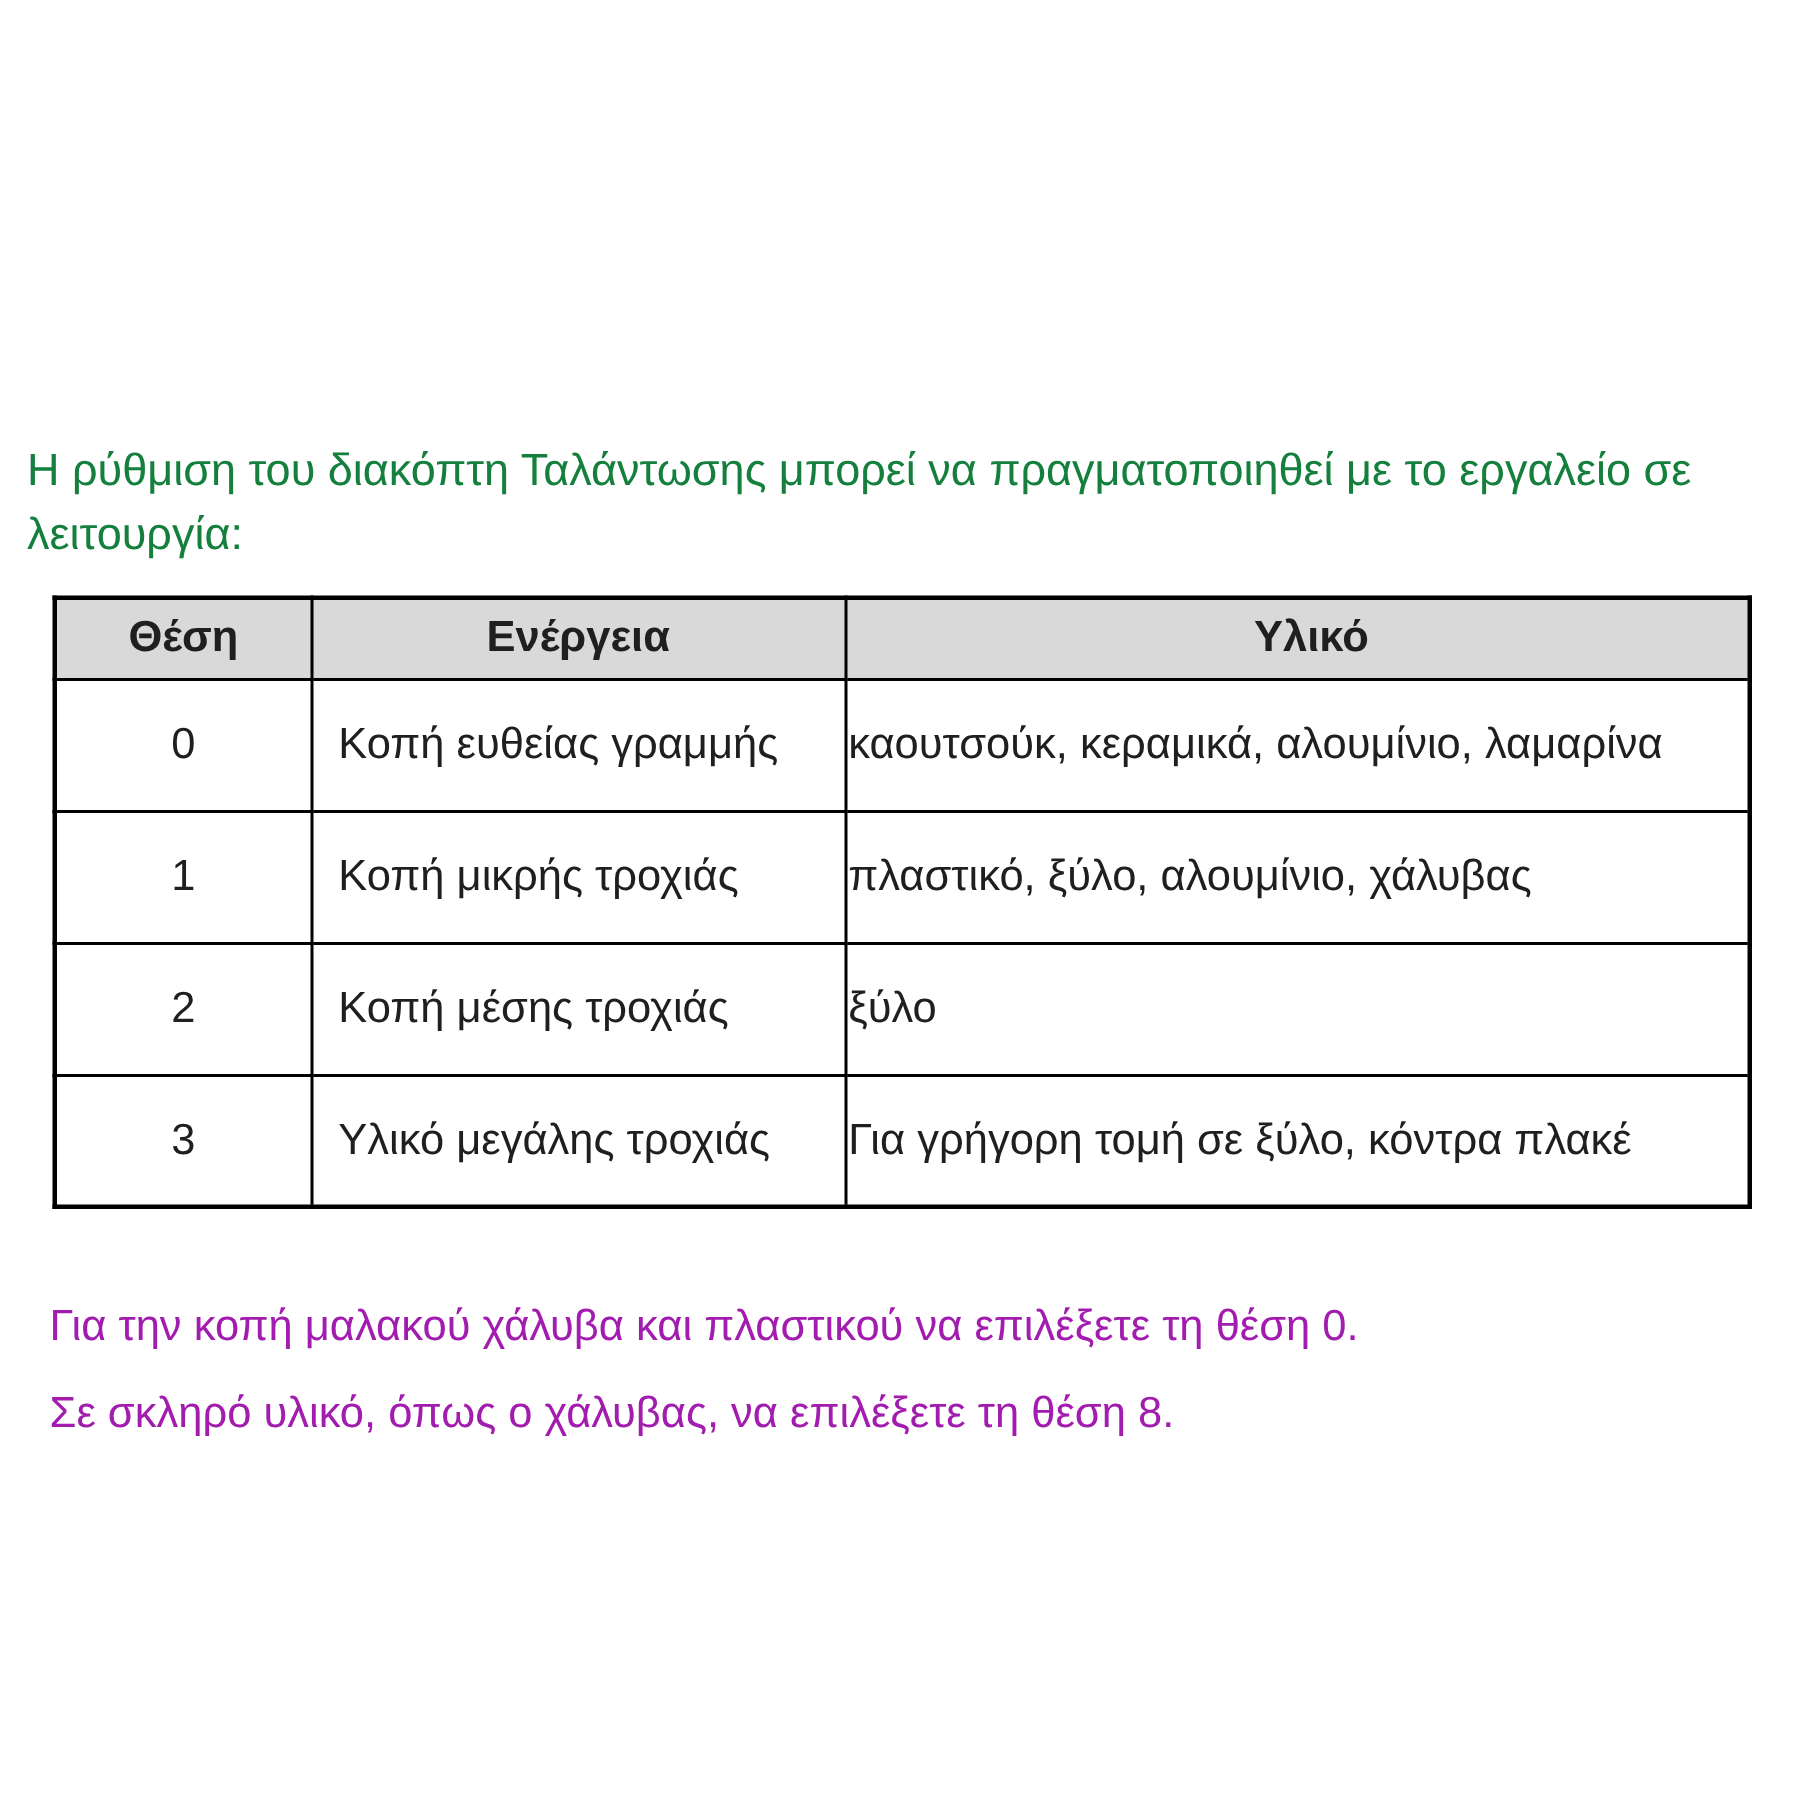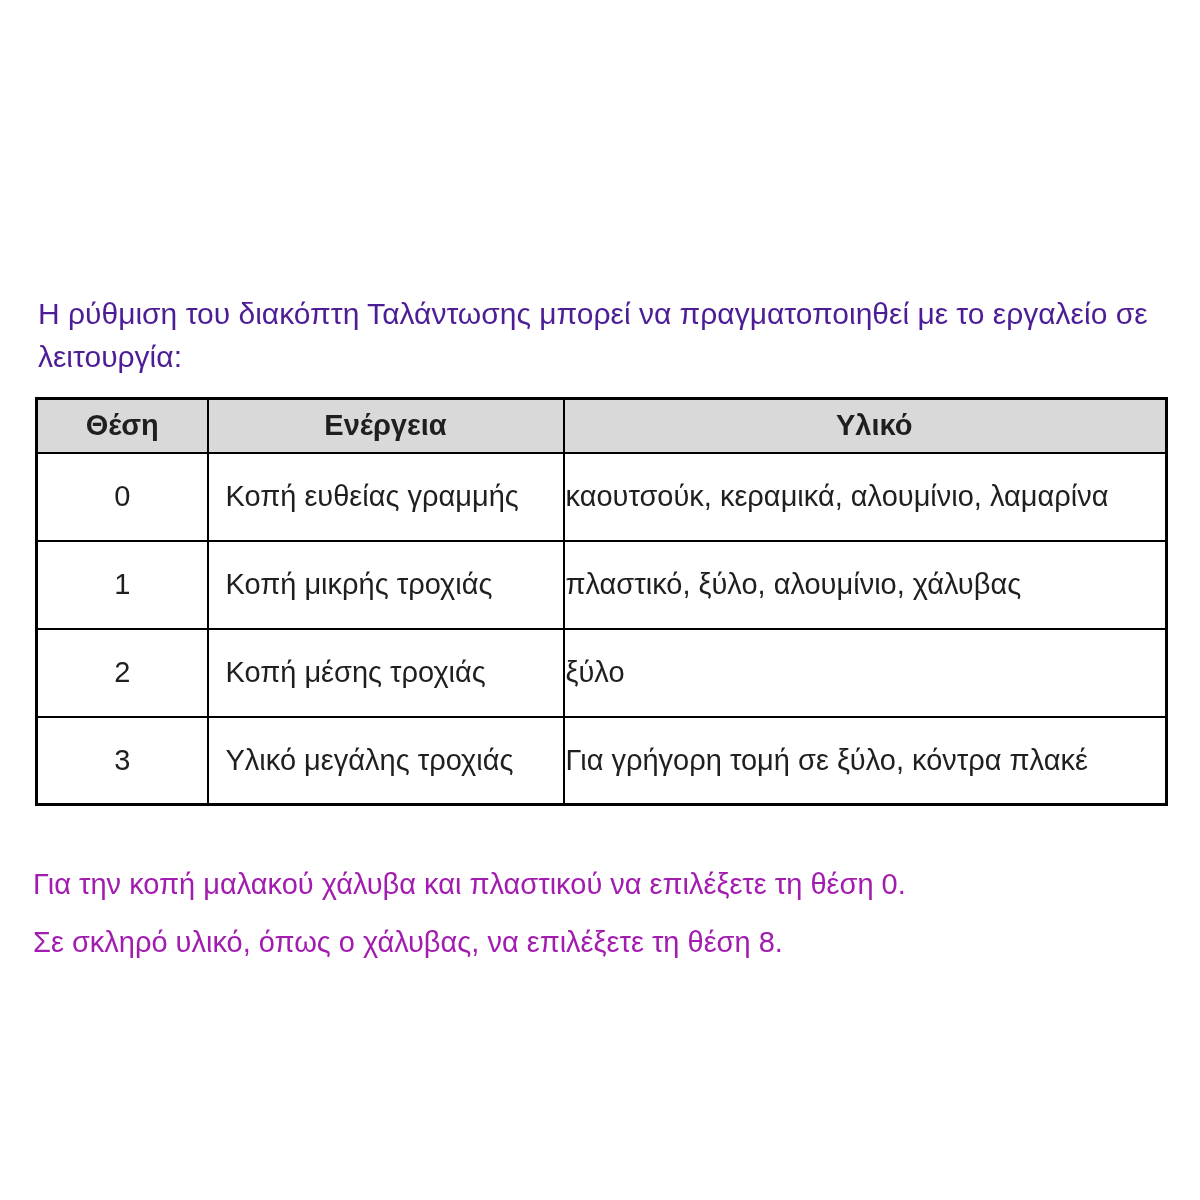--- a/index.html
+++ b/index.html
@@ -7,25 +7,25 @@
     width: 1200px; height: 1200px;
     background: #ffffff;
     font-family: "Liberation Sans", sans-serif;
     color: #1a1a1a;
     overflow: hidden;
   }
   .page { position: relative; width: 1200px; height: 1200px; background: #ffffff; }
 
   .intro {
     position: absolute;
-    left: 38px; top: 292px;
+    left: 18px; top: 292px;
     width: 1145px;
     font-size: 30px;
     line-height: 43px;
-    color: #4c1d95;
+    color: #15803d;
   }
 
   table.settings {
     position: absolute;
     left: 35px; top: 397px;
     width: 1130px;
     border-collapse: collapse;
     table-layout: fixed;
     font-size: 29px;
     color: #1f1f1f;

